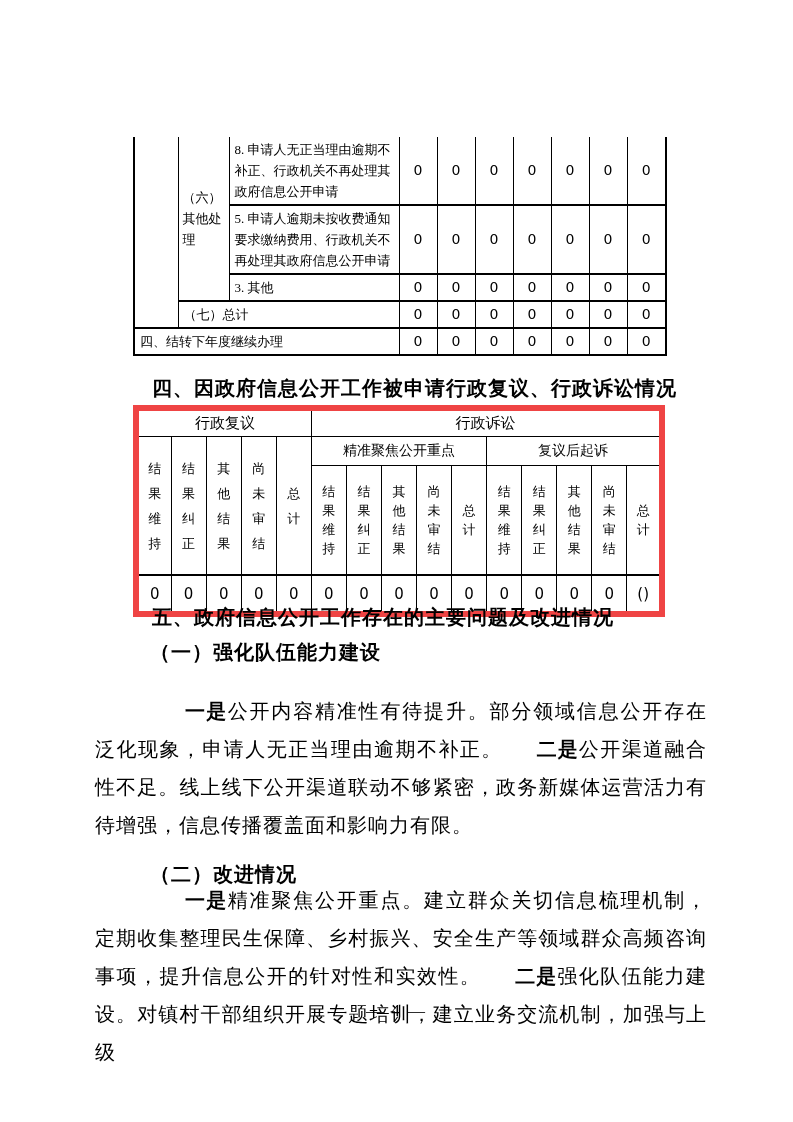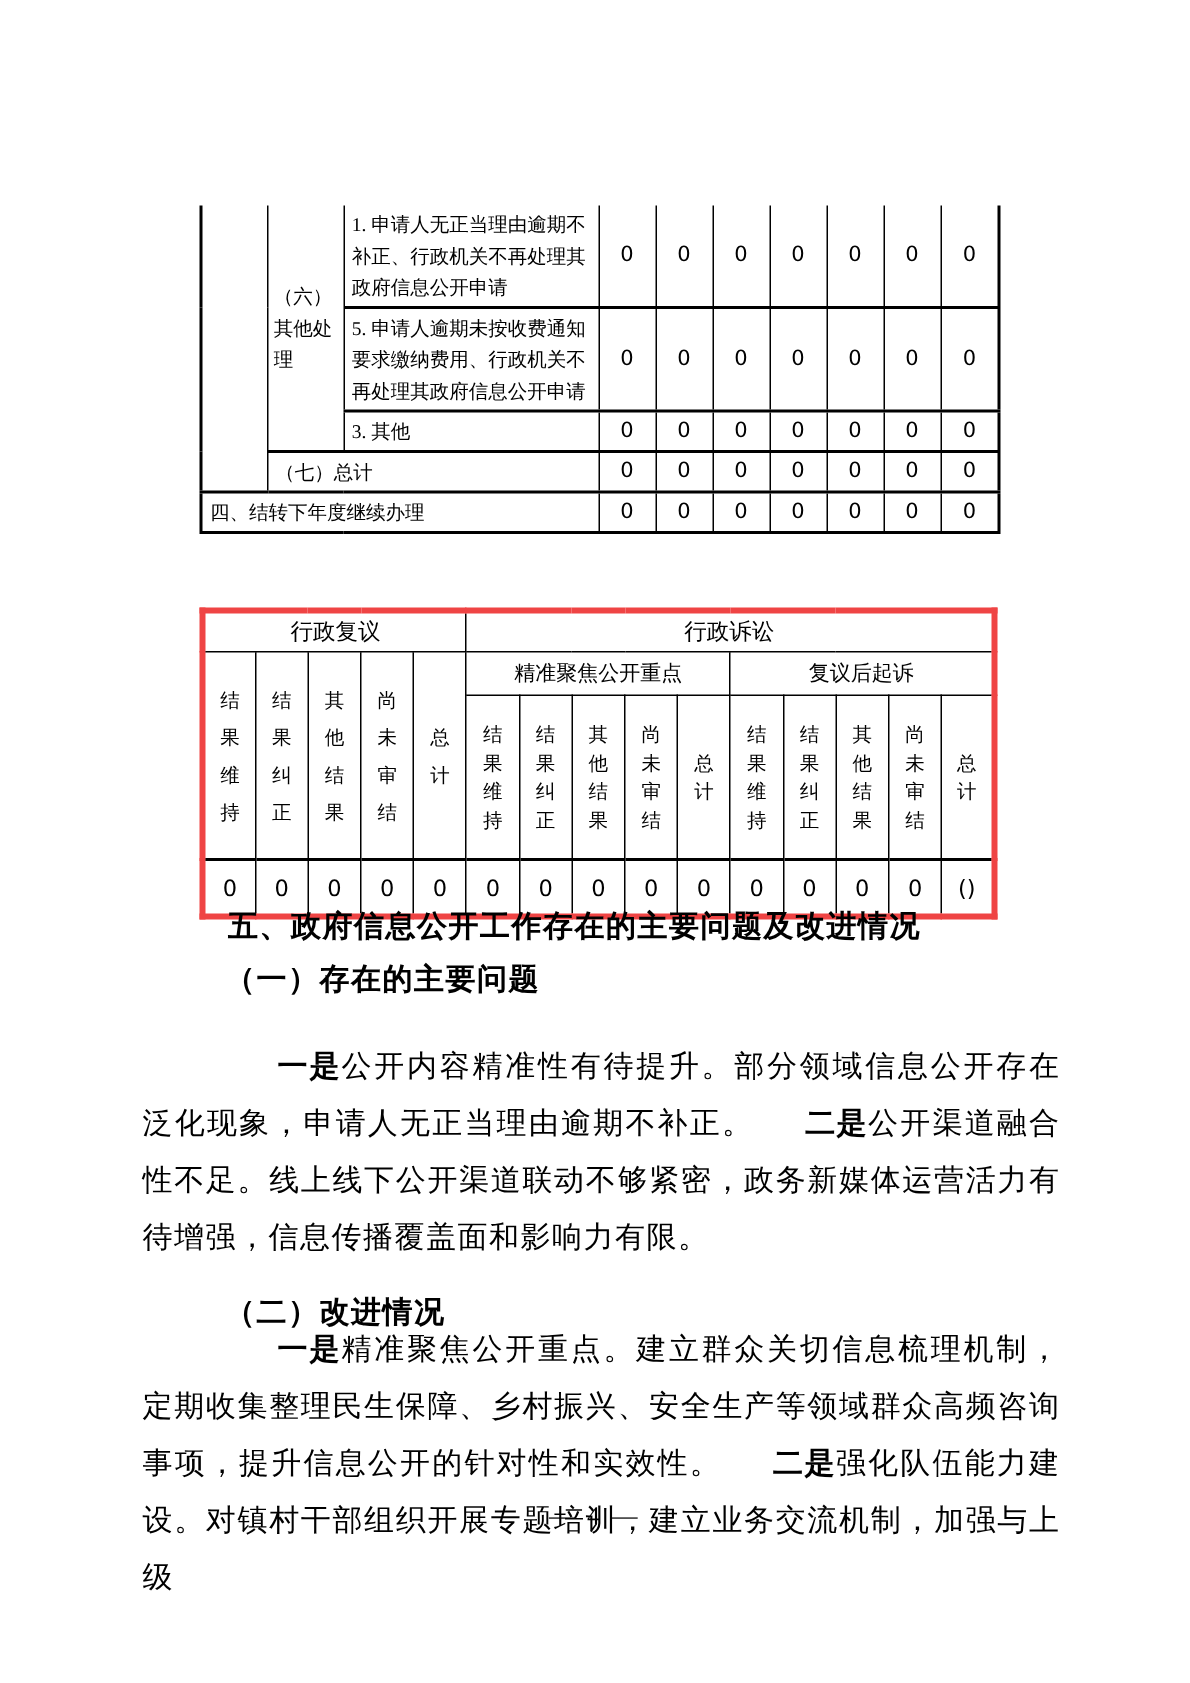--- a/index.html
+++ b/index.html
@@ -33,21 +33,21 @@
   }
   .sub-head {
     position:absolute; font-size:20px; font-weight:700; letter-spacing:1px;
     white-space:nowrap;
   }
 
   
   table.t2 {
     position:absolute; left:133px; top:405px; width:532px;
     border-collapse:collapse; table-layout:fixed;
-    border:4px solid #ef4444;
+    border:6px solid #ef4444;
   }
   table.t2 td {
     border:1px solid #000; text-align:center; vertical-align:middle;
     padding:0; overflow:hidden;
   }
   table.t2 tr.hr1 td { height:25px; font-size:15px; }
   table.t2 tr.hr2 td.sub { height:28px; font-size:14px; }
   table.t2 td.vr2 { height:108px; font-size:13px; }
   table.t2 td.vr3 { height:80px;  font-size:13px; }
   table.t2 td.vr2 .vtxt { line-height:25px; }
@@ -83,21 +83,21 @@
         <col style="width:38px">
         <col style="width:38px">
       <col style="width:38px">
         <col style="width:38px">
         <col style="width:39px">
     </colgroup>
     <tbody>
         <tr class="r1" style="height:67px">
       <td rowspan="4"></td>
       <td class="glabel gtop" rowspan="3">（六）其他处理</td>
-      <td class="desc">1. 申请人无正当理由逾期不补正、行政机关不再处理其政府信息公开申请</td>
+      <td class="desc">8. 申请人无正当理由逾期不补正、行政机关不再处理其政府信息公开申请</td>
       <td class="num">0</td>
       <td class="num">0</td>
       <td class="num">0</td>
       <td class="num">0</td>
       <td class="num">0</td>
       <td class="num">0</td>
       <td class="num">0</td>
     </tr>
     <tr style="height:68px">
       <td class="desc">5. 申请人逾期未按收费通知要求缴纳费用、行政机关不再处理其政府信息公开申请</td>
@@ -135,20 +135,21 @@
       <td class="num">0</td>
       <td class="num">0</td>
       <td class="num">0</td>
       <td class="num">0</td>
       <td class="num">0</td>
       <td class="num">0</td>
     </tr>
   </tbody>
     </table>
 
+  <div class="sec-title" style="left:152px; top:375px;">四、因政府信息公开工作被申请行政复议、行政诉讼情况</div>
 
   <table class="t2">
     <tbody>
         <tr class="hr1">
       <td colspan="5">行政复议</td>
       <td colspan="10">行政诉讼</td>
     </tr>
     <tr class="hr2">
       <td class="vr2" rowspan="2">
             <span class="vtxt">结果维持</span>
@@ -215,21 +216,21 @@
       <td>0</td>
       <td>0</td>
       <td>0</td>
       <td>()</td>
     </tr>
   </tbody>
     </table>
 
   <div class="sec-title" style="left:152px; top:604px;">五、政府信息公开工作存在的主要问题及改进情况</div>
 
-  <div class="sub-head" style="left:150px; top:639px;">（一）存在的主要问题</div>
+  <div class="sub-head" style="left:150px; top:639px;">（一）强化队伍能力建设</div>
 
   <p class="para" style="top:672px;"><span class="b">一是</span><span>公开内容精准性有待提升。部分领域信息公开存在泛化现象，申请人无正当理由逾期不补正。</span><span class="b">二是</span><span>公开渠道融合性不足。线上线下公开渠道联动不够紧密，政务新媒体运营活力有待增强，信息传播覆盖面和影响力有限。</span></p>
 
   <div class="sub-head" style="left:150px; top:834px;margin-top:27px;">（二）改进情况</div>
 
   <p class="para" style="top:861px;"><span class="b">一是</span><span>精准聚焦公开重点。建立群众关切信息梳理机制，定期收集整理民生保障、乡村振兴、安全生产等领域群众高频咨询事项，提升信息公开的针对性和实效性。</span><span class="b">二是</span><span>强化队伍能力建设。对镇村干部组织开展专题培训，建立业务交流机制，加强与上级</span></p>
 
   <div class="pagenum">— 4 —</div>
 
 </div>

